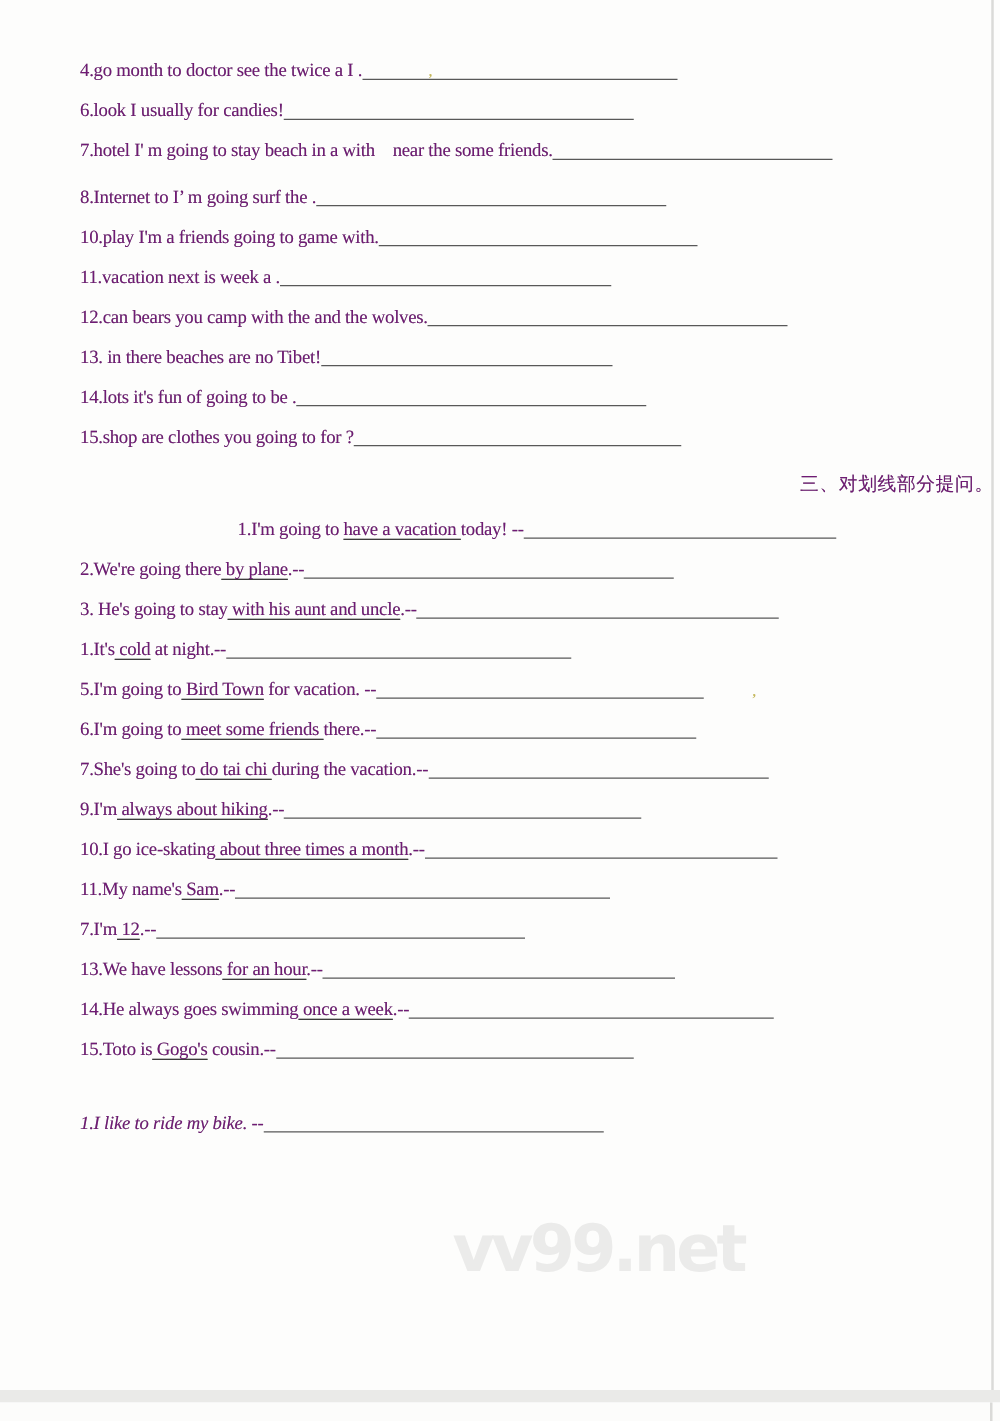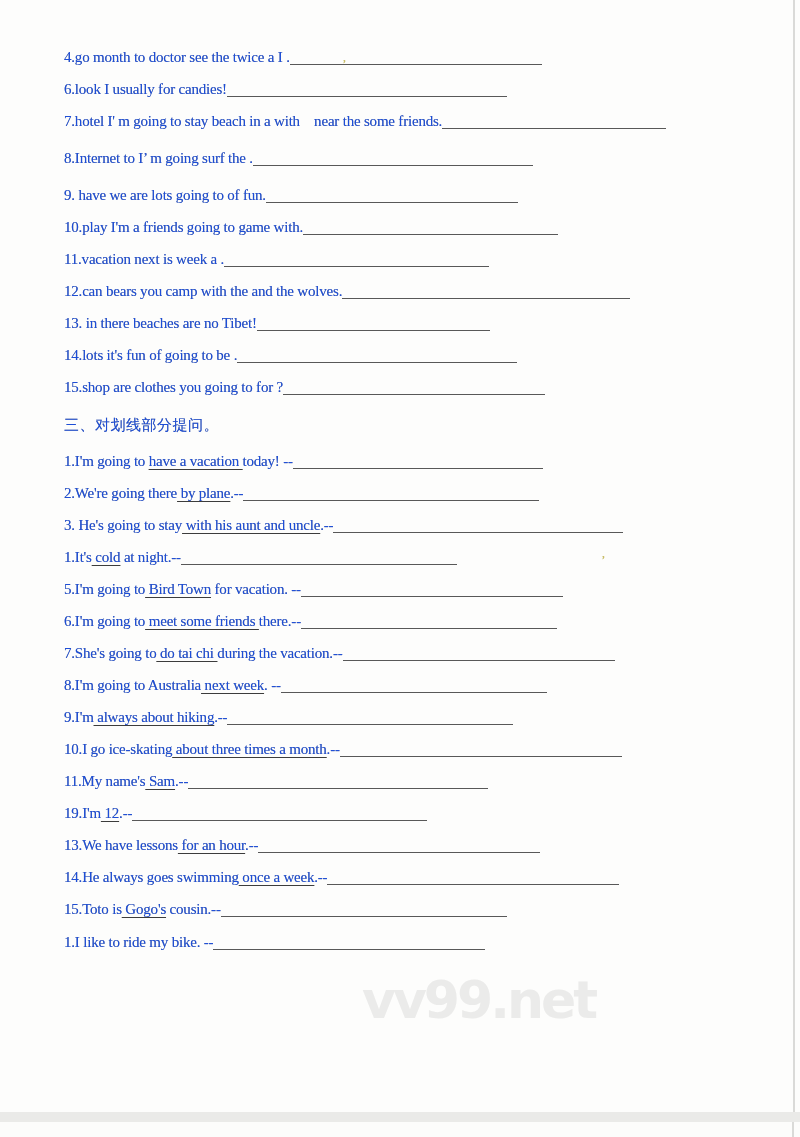--- a/index.html
+++ b/index.html
@@ -56,33 +56,34 @@
     z-index: 0;
     user-select: none;
     line-height: 1.1;
   }
   .content {
     position: absolute;
     left: 64px;
     top: 41px;
     right: 0;
     z-index: 1;
-    color: #1d4ed8;
+    color: #701a75;
   }
   .line {
     height: 32px;
     line-height: 32px;
     font-size: 15px;
     letter-spacing: -0.2px;
     white-space: pre;
     text-shadow: 0 0 0.5px rgba(30,30,30,0.45);
   }
   .header-line {
     font-size: 15px;
     letter-spacing: 0.5px;
+    text-align: right;
   }
   .seg { }
   .u {
     text-decoration: underline;
     text-underline-offset: 3px;
     text-decoration-thickness: 1.3px;
     text-decoration-color: #3c3c3c;
   }
   .blank {
     display: inline-block;
@@ -103,44 +104,42 @@
 <body>
 
 <div class="viewport">
   <div class="page">
     <div class="watermark">vv99.net</div>
     <div class="content">
         <div class="line"><span class="seg">4.go month to doctor see the twice a I .</span><span class="blank" style="width: 252px;"></span></div>
         <div class="line"><span class="seg">6.look I usually for candies!</span><span class="blank" style="width: 280px;"></span></div>
         <div class="line"><span class="seg">7.hotel I' m going to stay beach in a with    near the some friends.</span><span class="blank" style="width: 224px;"></span></div>
         <div class="line" style="margin-top: 5px;"><span class="seg">8.Internet to I’ m going surf the .</span><span class="blank" style="width: 280px;"></span></div>
-        <div class="line" style="margin-top: 5px;"><span class="seg">9. have we are lots going to of fun.</span><span class="blank" style="width: 252px;"></span></div>
         <div class="line"><span class="seg">10.play I'm a friends going to game with.</span><span class="blank" style="width: 255px;"></span></div>
         <div class="line"><span class="seg">11.vacation next is week a .</span><span class="blank" style="width: 265px;"></span></div>
         <div class="line"><span class="seg">12.can bears you camp with the and the wolves.</span><span class="blank" style="width: 288px;"></span></div>
         <div class="line"><span class="seg">13. in there beaches are no Tibet!</span><span class="blank" style="width: 233px;"></span></div>
         <div class="line"><span class="seg">14.lots it's fun of going to be .</span><span class="blank" style="width: 280px;"></span></div>
         <div class="line"><span class="seg">15.shop are clothes you going to for ?</span><span class="blank" style="width: 262px;"></span></div>
         <div class="line header-line" style="margin-top: 6px;">三、对划线部分提问。</div>
-        <div class="line" style="margin-top: 4px;"><span class="seg">1.I'm going to </span><span class="seg u">have a vacation </span><span class="seg">today! --</span><span class="blank" style="width: 250px;"></span></div>
+        <div class="line" style="margin-top: 4px; text-align: center;"><span class="seg">1.I'm going to </span><span class="seg u">have a vacation </span><span class="seg">today! --</span><span class="blank" style="width: 250px;"></span></div>
         <div class="line"><span class="seg">2.We're going there</span><span class="seg u"> by plane</span><span class="seg">.--</span><span class="blank" style="width: 296px;"></span></div>
         <div class="line"><span class="seg">3. He's going to stay</span><span class="seg u"> with his aunt and uncle</span><span class="seg">.--</span><span class="blank" style="width: 290px;"></span></div>
         <div class="line"><span class="seg">1.It's</span><span class="seg u"> cold</span><span class="seg"> at night.--</span><span class="blank" style="width: 276px;"></span></div>
         <div class="line"><span class="seg">5.I'm going to</span><span class="seg u"> Bird Town</span><span class="seg"> for vacation. --</span><span class="blank" style="width: 262px;"></span></div>
         <div class="line"><span class="seg">6.I'm going to</span><span class="seg u"> meet some friends </span><span class="seg">there.--</span><span class="blank" style="width: 256px;"></span></div>
         <div class="line"><span class="seg">7.She's going to</span><span class="seg u"> do tai chi </span><span class="seg">during the vacation.--</span><span class="blank" style="width: 272px;"></span></div>
-        <div class="line"><span class="seg">8.I'm going to Australia</span><span class="seg u"> next week</span><span class="seg">. --</span><span class="blank" style="width: 266px;"></span></div>
         <div class="line"><span class="seg">9.I'm</span><span class="seg u"> always about hiking</span><span class="seg">.--</span><span class="blank" style="width: 286px;"></span></div>
         <div class="line"><span class="seg">10.I go ice-skating</span><span class="seg u"> about three times a month</span><span class="seg">.--</span><span class="blank" style="width: 282px;"></span></div>
         <div class="line"><span class="seg">11.My name's</span><span class="seg u"> Sam</span><span class="seg">.--</span><span class="blank" style="width: 300px;"></span></div>
-        <div class="line"><span class="seg">19.I'm</span><span class="seg u"> 12</span><span class="seg">.--</span><span class="blank" style="width: 295px;"></span></div>
+        <div class="line"><span class="seg">7.I'm</span><span class="seg u"> 12</span><span class="seg">.--</span><span class="blank" style="width: 295px;"></span></div>
         <div class="line"><span class="seg">13.We have lessons</span><span class="seg u"> for an hour</span><span class="seg">.--</span><span class="blank" style="width: 282px;"></span></div>
         <div class="line"><span class="seg">14.He always goes swimming</span><span class="seg u"> once a week</span><span class="seg">.--</span><span class="blank" style="width: 292px;"></span></div>
         <div class="line"><span class="seg">15.Toto is</span><span class="seg u"> Gogo's</span><span class="seg"> cousin.--</span><span class="blank" style="width: 286px;"></span></div>
-        <div class="line" style="margin-top: 1px;"><span class="seg">1.I like to ride my bike. --</span><span class="blank" style="width: 272px;"></span></div>
+        <div class="line" style="margin-top: 27px; font-style: italic;"><span class="seg">1.I like to ride my bike. --</span><span class="blank" style="width: 272px;"></span></div>
       </div>
   </div>
   <div class="page-edge edge-top"></div>
   <div class="page-band"></div>
   <div class="next-page"></div>
   <div class="page-edge edge-bottom"></div>
 <span class="artifact" style="left: 343px; top: 53px;">,</span>
     <span class="artifact" style="left: 602px; top: 549px;">,</span>
   </div>
 

